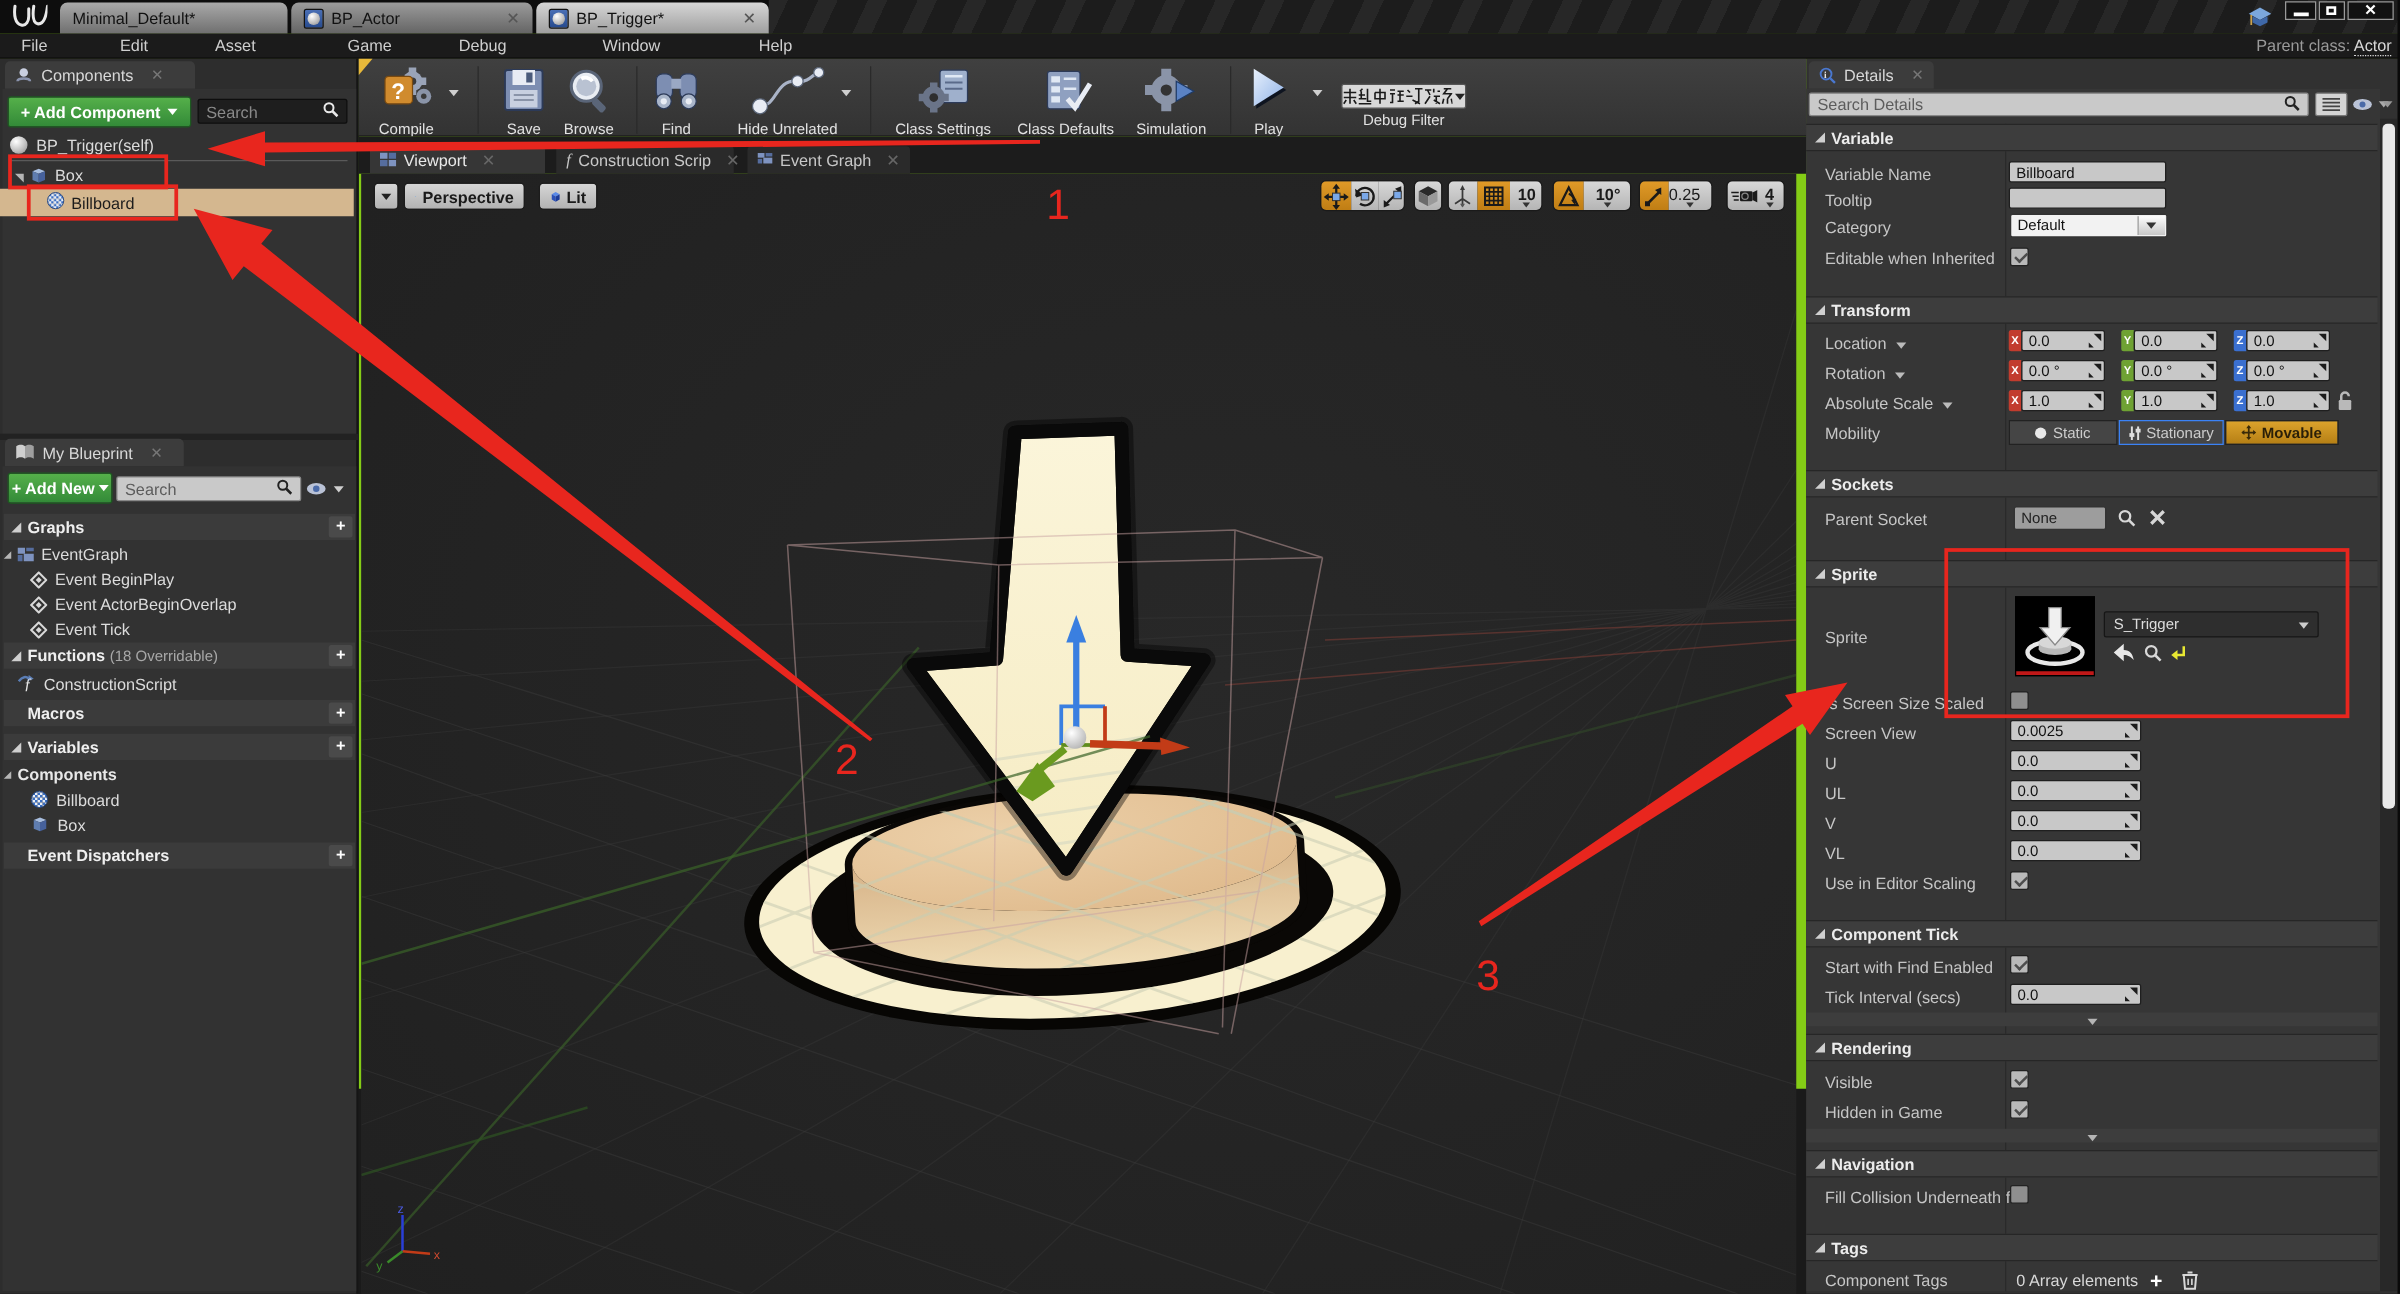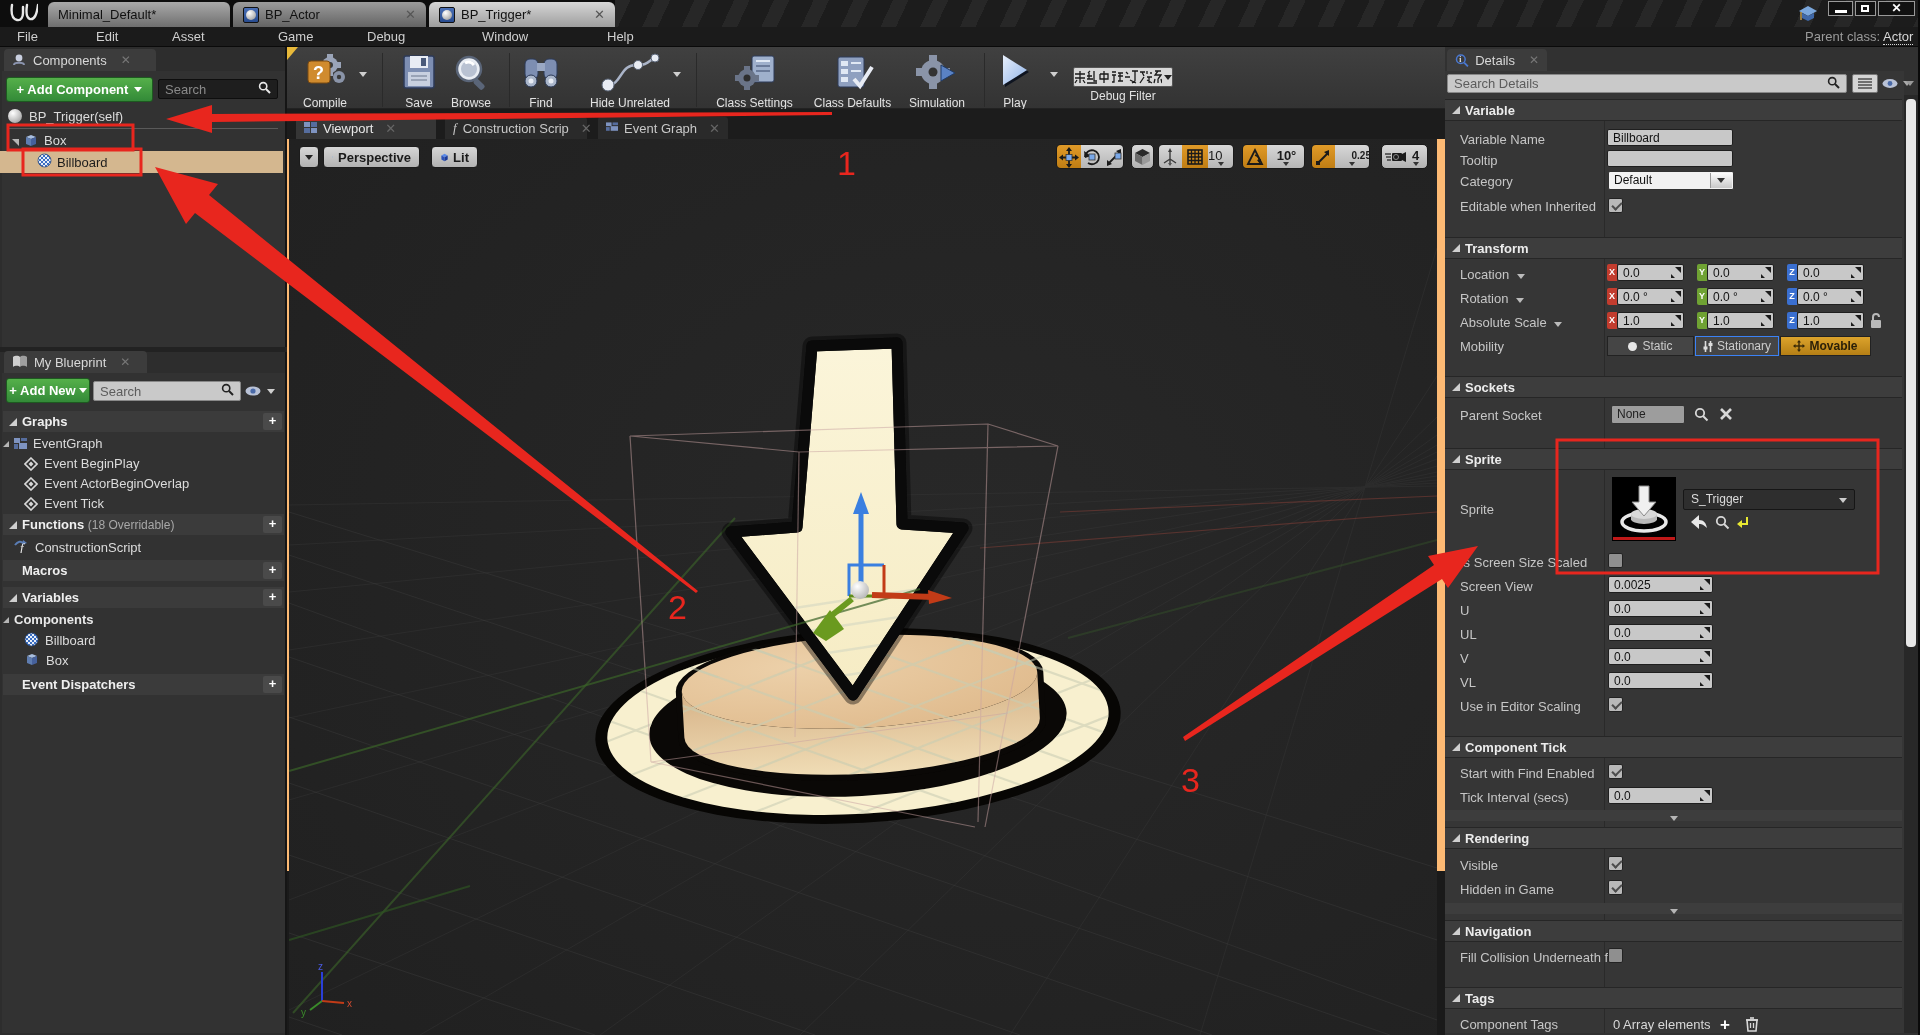--- a/index.html
+++ b/index.html
@@ -1,16 +1,16 @@
 <!DOCTYPE html>
 <html><head><meta charset="utf-8">
 <style>
 *{margin:0;padding:0;box-sizing:border-box}
 html,body{width:1920px;height:1035px;overflow:hidden;background:#1a1a1a;font-family:"Liberation Sans",sans-serif}
-#app{position:absolute;left:0;top:0;width:1920px;height:871px;background:#fdba74}
+#app{position:absolute;left:0;top:0;width:1920px;height:871px;background:#84cc16}
 .abs{position:absolute}
 
 #titlebar{position:absolute;left:0;top:0;width:1920px;height:27px;background:#0d0d0d;overflow:hidden}
 #stripes{position:absolute;left:615px;top:0;width:1305px;height:27px;background:repeating-linear-gradient(115deg,#272727 0 14px,#1c1c1c 14px 36px)}
 .tab{position:absolute;top:2px;height:25px;font-size:13px;color:#111;display:flex;align-items:center;padding:0 10px;border-radius:6px 6px 0 0}
 .tabicon{width:16px;height:16px;background:linear-gradient(#4a6fb5,#274b8f);border:1px solid #111;border-radius:2px;margin-right:6px;position:relative}
 .tabicon:after{content:"";position:absolute;left:2px;top:2px;width:10px;height:10px;border-radius:50%;background:radial-gradient(circle at 35% 30%,#fff,#bbb 60%,#888)}
 .tabx{margin-left:auto;color:#555;font-size:13px;padding-left:14px}
 
 #menubar{position:absolute;left:0;top:27px;width:1920px;height:20px;background:#1b1b1b;border-bottom:1px solid #0a0a0a;color:#cfcfcf;font-size:13px}
@@ -562,37 +562,37 @@
             <rect x="6" y="5" width="14" height="14" fill="none" stroke="#1a1a1a" stroke-width="1.6"></rect>
             <g stroke="#1a1a1a" stroke-width="1.3">
               <line x1="9.5" y1="5" x2="9.5" y2="19"></line>
               <line x1="13" y1="5" x2="13" y2="19"></line>
               <line x1="16.5" y1="5" x2="16.5" y2="19"></line>
               <line x1="6" y1="8.5" x2="20" y2="8.5"></line>
               <line x1="6" y1="12" x2="20" y2="12"></line>
               <line x1="6" y1="15.5" x2="20" y2="15.5"></line>
             </g>
           </svg></div>
-      <div class="abs" style="left:49px;top:0;width:27px;height:25px;background:linear-gradient(#d8d8d8,#b2b2b2);color:#1a1a1a;font-size:13px;font-weight:normal;text-align:left;line-height:22px">10<span class="caret-d abs" style="left:10px;top:17px;border-top-color:#333;border-left-width:3px;border-right-width:3px;border-top-width:4px"></span></div>
+      <div class="abs" style="left:49px;top:0;width:27px;height:25px;background:linear-gradient(#d8d8d8,#b2b2b2);color:#1a1a1a;font-size:13px;font-weight:bold;text-align:center;line-height:22px">10<span class="caret-d abs" style="left:10px;top:17px;border-top-color:#333;border-left-width:3px;border-right-width:3px;border-top-width:4px"></span></div>
     </div>
     <div class="abs" style="left:953px;top:5px;width:63px;height:25px;border-radius:5px;overflow:hidden;border:1px solid #1a1a1a">
       <div class="abs" style="left:0;top:0;width:24px;height:25px;background:linear-gradient(#e09a28,#bd7b12)"><svg width="24" height="25" viewBox="0 0 24 25">
             <path d="M5 19 L12 5 L19 19 Z" fill="none" stroke="#1a1a1a" stroke-width="1.8"></path>
             <path d="M12 10 a6 6 0 0 1 4 7" fill="none" stroke="#1a1a1a" stroke-width="1.5"></path>
             <path d="M17 19 L14 15 L18 14 Z" fill="#1a1a1a"></path>
           </svg></div>
       <div class="abs" style="left:24px;top:0;width:39px;height:25px;background:linear-gradient(#d8d8d8,#b2b2b2);color:#1a1a1a;font-size:13px;font-weight:bold;text-align:center;line-height:22px">10°<span class="caret-d abs" style="left:16px;top:17px;border-top-color:#333;border-left-width:3px;border-right-width:3px;border-top-width:4px"></span></div>
     </div>
     <div class="abs" style="left:1022px;top:5px;width:59px;height:25px;border-radius:5px;overflow:hidden;border:1px solid #1a1a1a">
       <div class="abs" style="left:0;top:0;width:23px;height:25px;background:linear-gradient(#e09a28,#bd7b12)"><svg width="23" height="25" viewBox="0 0 23 25">
             <line x1="7" y1="17" x2="16" y2="8" stroke="#1a1a1a" stroke-width="2"></line>
             <path d="M17 5 L17 11 L12 7 Z" fill="#1a1a1a"></path>
             <rect x="4" y="16" width="4" height="4" fill="#1a1a1a"></rect>
           </svg></div>
-      <div class="abs" style="left:23px;top:0;width:36px;height:25px;background:linear-gradient(#d8d8d8,#b2b2b2);color:#1a1a1a;font-size:10px;font-weight:bold;text-align:right;line-height:22px">0.25<span class="caret-d abs" style="left:14px;top:17px;border-top-color:#333;border-left-width:3px;border-right-width:3px;border-top-width:4px"></span></div>
+      <div class="abs" style="left:23px;top:0;width:36px;height:25px;background:linear-gradient(#d8d8d8,#b2b2b2);color:#1a1a1a;font-size:13px;font-weight:normal;text-align:left;line-height:22px">0.25<span class="caret-d abs" style="left:14px;top:17px;border-top-color:#333;border-left-width:3px;border-right-width:3px;border-top-width:4px"></span></div>
     </div>
     <div class="abs" style="left:1092px;top:5px;width:47px;height:25px;border-radius:5px;border:1px solid #1a1a1a;background:linear-gradient(#d8d8d8,#b2b2b2);color:#1a1a1a;font-size:13px;font-weight:bold">
       <svg width="22" height="18" viewBox="0 0 22 18" style="position:absolute;left:2px;top:3px">
           <rect x="8" y="5" width="10" height="8" rx="1" fill="#1a1a1a"></rect>
           <circle cx="12" cy="9" r="2.5" fill="#1a1a1a" stroke="#888"></circle>
           <path d="M18 6 L22 4 L22 14 L18 12 Z" fill="#1a1a1a"></path>
           <g stroke="#1a1a1a" stroke-width="1.2">
             <line x1="1" y1="6" x2="7" y2="6"></line>
             <line x1="2" y1="9" x2="7" y2="9"></line>
             <line x1="3" y1="12" x2="7" y2="12"></line>

